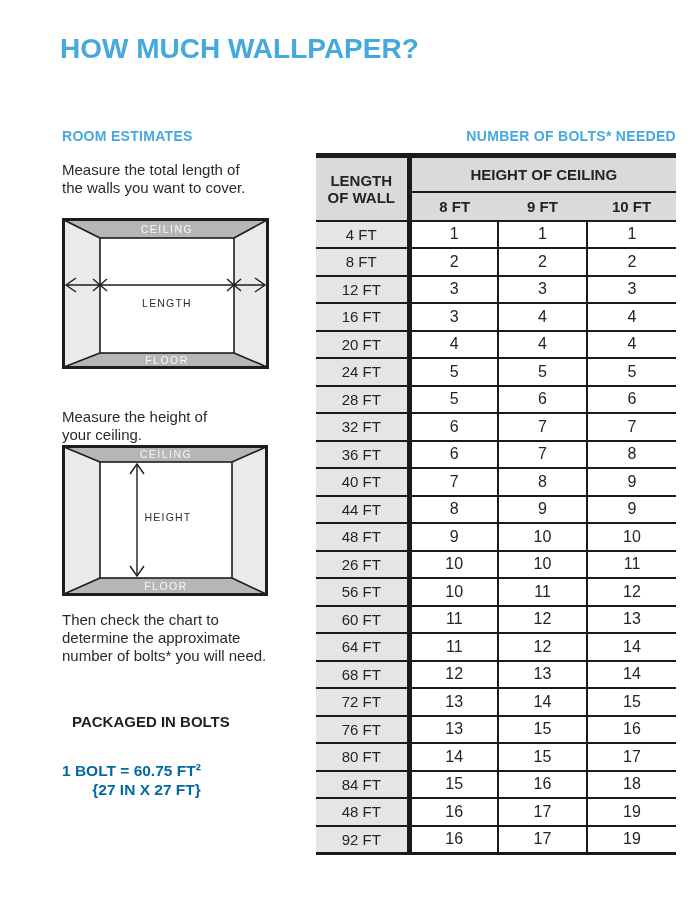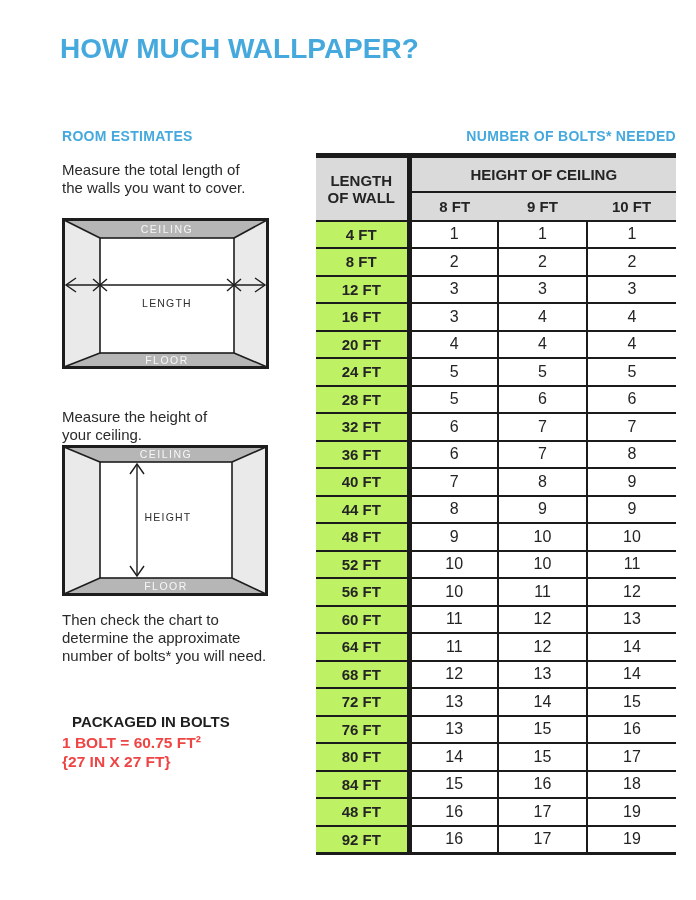--- a/index.html
+++ b/index.html
@@ -23,22 +23,22 @@
   }
   .step1{top:161px;}
   .step2{top:408px;}
   .step3{top:611px;}
   .footnote{
     position:absolute;left:42px;top:712px;margin:0;
     font-size:15px;font-weight:bold;line-height:20px;color:#1f1f1f;
   }
   .footnote .indent{padding-left:10px;}
   .bolt-size{
-    position:absolute;left:42px;top:733px;margin:0;
-    font-size:15.5px;font-weight:bold;line-height:19px;color:#ef4444;
+    position:absolute;left:42px;top:761px;margin:0;
+    font-size:15.5px;font-weight:bold;line-height:19px;color:#0369a1;text-align:right;
   }
   .diagram{position:absolute;left:42px;}
   .diagram1{top:218px;}
   .diagram2{top:445px;}
   .diag-label{font-family:"Liberation Sans",sans-serif;font-size:10.5px;letter-spacing:1.5px;}
   .diag-label-light{fill:#f7f7f7;}
   .diag-label-dark{fill:#2e2e2e;letter-spacing:1.2px;}
   
   .bolts-table{
     position:absolute;left:296px;top:153px;
@@ -48,21 +48,21 @@
   .bolts-table th,.bolts-table td{
     padding:0;text-align:center;vertical-align:middle;color:#242424;
   }
   .bolts-table thead th{background:#d9dad9;font-weight:bold;font-size:15px;}
   .row-r1{height:36px;}
   .row-r2{height:29px;}
   .corner-cell{border-right:5px solid #1b1b1b;line-height:17px;}
   .span-cell{border-bottom:2px solid #1b1b1b;}
   .bolts-table tbody tr{height:27.5px;}
   .bolts-table tbody th{
-    background:#bef264;font-weight:bold;font-size:15px;
+    background:#e5e5e5;font-weight:normal;font-size:15px;
     border-top:2px solid #1b1b1b;border-right:5px solid #1b1b1b;
   }
   .bolts-table tbody td{
     background:#ffffff;font-weight:normal;font-size:16px;
     border-top:2px solid #1b1b1b;
   }
   .bolts-table tbody td + td{border-left:2px solid #1b1b1b;}
 </style>
 </head>
 <body>
@@ -228,21 +228,21 @@
           <td>9</td>
           <td>9</td>
         </tr>
         <tr>
           <th>48 FT</th>
           <td>9</td>
           <td>10</td>
           <td>10</td>
         </tr>
         <tr>
-          <th>52 FT</th>
+          <th>26 FT</th>
           <td>10</td>
           <td>10</td>
           <td>11</td>
         </tr>
         <tr>
           <th>56 FT</th>
           <td>10</td>
           <td>11</td>
           <td>12</td>
         </tr>

